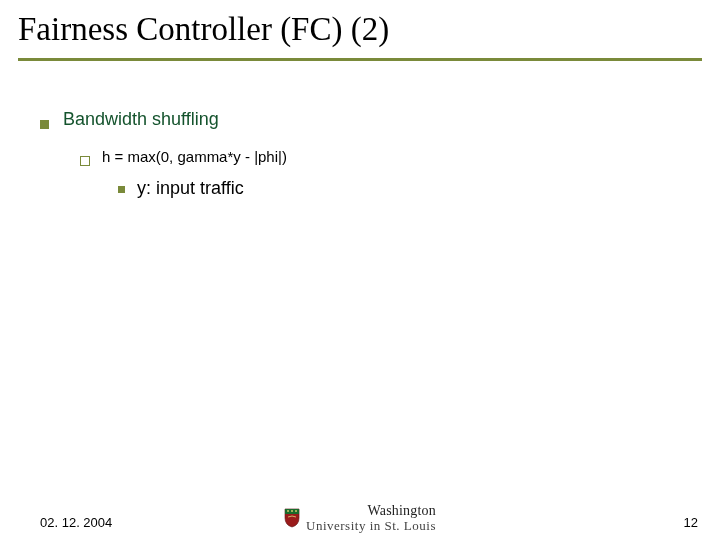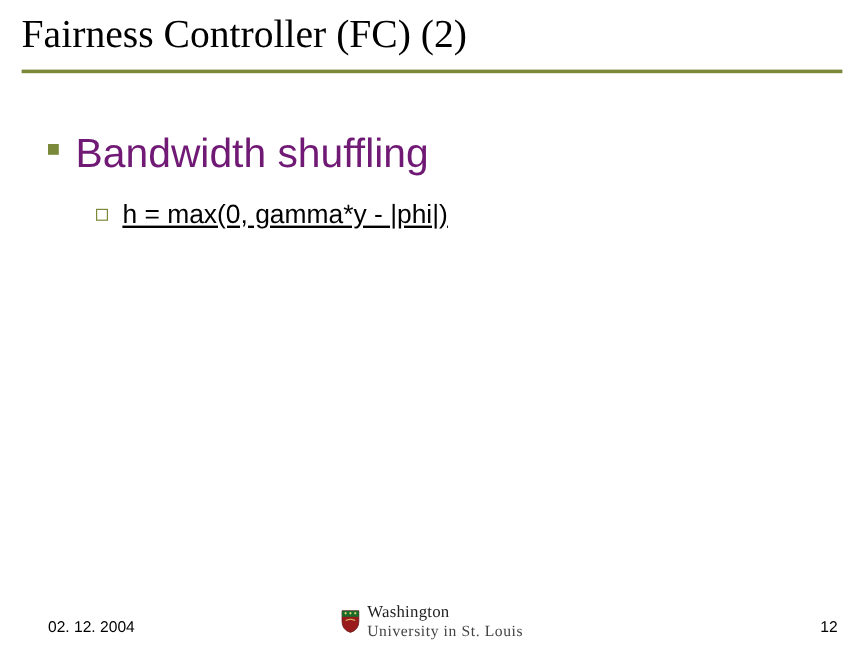--- a/index.html
+++ b/index.html
@@ -35,31 +35,30 @@
     width: 684px;
   }
   .body {
     font-family: Arial, Helvetica, sans-serif;
     padding: 48px 0 0 40px;
   }
   .lvl1 {
     display: flex;
     align-items: flex-start;
     gap: 14px;
-    font-size: 34px;
-    color: #701a75;
+    font-size: 18px;
+    color: #14532d;
   }
   .lvl2 {
     display: flex;
     align-items: flex-start;
     gap: 12px;
-    font-size: 22px;
+    font-size: 15px;
     color: #000;
     margin: 18px 0 0 40px;
-    text-decoration: underline;
   }
   .lvl3 {
     display: flex;
     align-items: flex-start;
     gap: 12px;
     font-size: 18px;
     color: #000;
     margin: 12px 0 0 78px;
   }
   .lvl3 + .lvl3 { margin-top: 6px; }
@@ -104,20 +103,21 @@
   }
   .logo {
     position: absolute;
     left: 50%;
     transform: translateX(-50%);
     bottom: -2px;
     display: flex;
     align-items: center;
     gap: 6px;
     white-space: nowrap;
+    text-align: right;
   }
   .shield {
     width: 16px;
     height: 20px;
     position: relative;
   }
   .shield svg { display: block; }
   .logo-text {
     display: flex;
     flex-direction: column;
@@ -153,20 +153,24 @@
       <span class="sqbul"></span>
       <span>Bandwidth shuffling</span>
     </div>
 
     <div class="lvl2">
       <span class="sqbox"></span>
       <span>h = max(0, gamma*y - |phi|)</span>
     </div>
 
 
+    <div class="lvl3">
+      <span class="sqbul small"></span>
+      <span>y: input traffic</span>
+    </div>
 
   </div>
 
   <div class="footer">
     <div class="date">02. 12. 2004</div>
 
     <div class="logo">
       <span class="shield">
         <svg width="16" height="20" viewBox="0 0 16 20">
           <path d="M1 1 H15 V10 Q15 17 8 19 Q1 17 1 10 Z" fill="#9a1b1b" stroke="#5a0f0f" stroke-width="0.6"></path>

